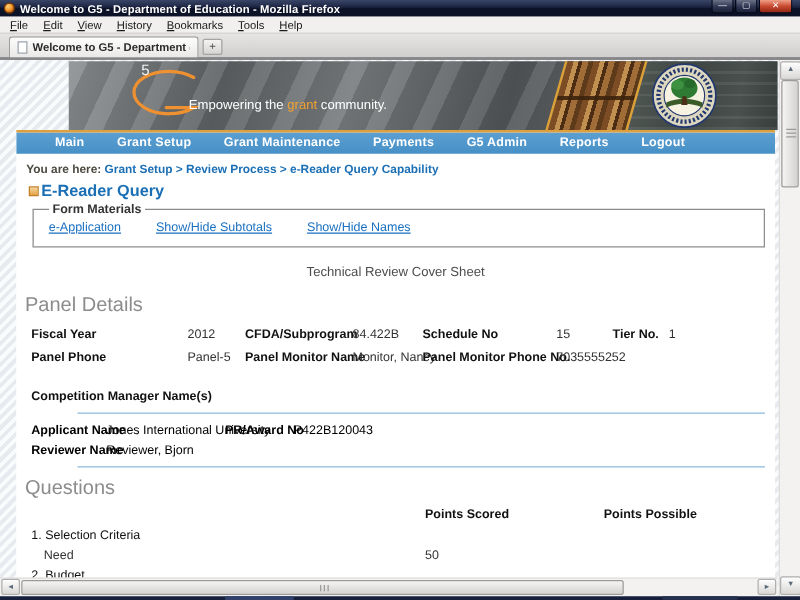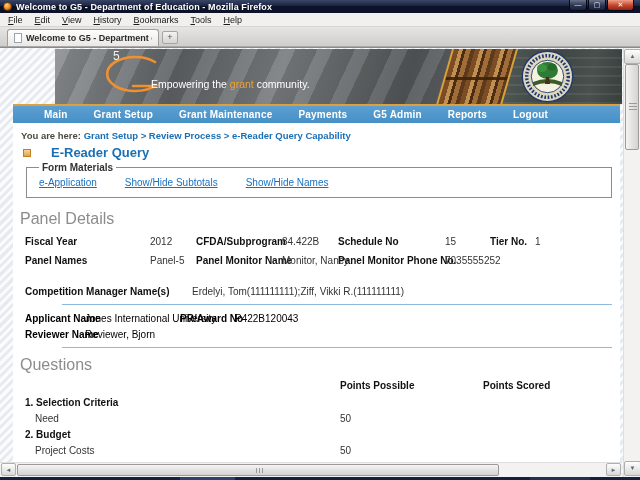--- a/index.html
+++ b/index.html
@@ -66,21 +66,21 @@
   
   .navbar { height:19px; border-top:2px solid #dda03f; background:linear-gradient(#5c9fd2,#4690c6); display:flex; align-items:center; padding-left:18px; }
   .nav-item { color:#fff; font-size:10px; font-weight:bold; padding:0 13px; white-space:nowrap; letter-spacing:0.2px; }
 
   
   .breadcrumb { margin:7px 0 0 8px; font-size:9.5px; font-weight:bold; white-space:nowrap; }
   .crumb-prefix { color:#4c4a40; }
   .crumb-trail { color:#1b6fb5; }
 
   
-  .page-heading { margin:4px 0 0 10px; display:flex; align-items:center; gap:20px; }
+  .page-heading { margin:4px 0 0 10px; display:flex; align-items:center; gap:2px; }
   .square-icon { width:8px; height:8px; background:linear-gradient(#f6d49c,#e4a344); border:1px solid #c07f24; flex:none; }
   .heading-text { color:#1b6fb5; font-size:13px; font-weight:bold; }
 
   
   fieldset.form-materials { margin:2px 8px 0 13px; border:1px solid #8c8c8c; padding:1px 9px 9px 12px; }
   fieldset.form-materials legend { font-size:10px; font-weight:bold; color:#333; padding:0 3px; margin-left:0px; }
   .fm-links { display:flex; gap:28px; margin-top:3px; }
   .fm-link { color:#1a70c0; font-size:10px; text-decoration:underline; white-space:nowrap; cursor:pointer; }
 
   .cover-title { margin-top:14px; text-align:center; color:#4c4c4c; font-size:10.5px; }
@@ -98,21 +98,21 @@
   .rule.full { margin-left:49px; margin-right:8px; }
   .rule.total-rule { margin-left:195px; margin-right:8px; } 
 
   .app-grid { padding-left:12px; margin-top:8px; font-size:10px; white-space:nowrap; display:flex; }
   .app-grid .c1 { width:60px; flex:none; font-weight:bold; }
   .app-grid .c2 { width:95px; flex:none; }
   .app-grid .c3 { width:55px; flex:none; font-weight:bold; }
 
   .q-grid { display:grid; grid-template-columns:315px 143px auto; padding-left:12px; font-size:10px; white-space:nowrap; }
   .q-head { font-weight:bold; color:#111; }
-  .q-group { font-weight:bold; color:#111; grid-column:1 / span 3; }
+  .q-group { font-weight:normal; color:#111; grid-column:1 / span 3; }
   .q-item { padding-left:10px; color:#333; }
 
   
   .vscroll { position:absolute; right:0; top:0; width:17px; height:calc(100% - 3px); background:#f3f2f1; border-left:1px solid #dededd; }
   .scroll-btn { width:17px; height:15px; background:linear-gradient(#fefefe,#d9d8d6); border:1px solid #b0afad; border-radius:2px;
     font-size:6px; color:#5a6a78; text-align:center; line-height:13px; }
   .vscroll .up { position:absolute; top:1px; left:0; }
   .vscroll .down { position:absolute; bottom:1px; left:0; }
   .vthumb { position:absolute; left:1px; top:16px; width:14px; height:86px;
     background:linear-gradient(90deg,#f5f4f3,#d4d3d1); border:1px solid #9c9b99; border-radius:2px; }
@@ -208,46 +208,46 @@
 
       <fieldset class="form-materials">
         <legend>Form Materials</legend>
         <div class="fm-links">
           <span class="fm-link">e-Application</span>
           <span class="fm-link">Show/Hide Subtotals</span>
           <span class="fm-link">Show/Hide Names</span>
         </div>
       </fieldset>
 
+      <div class="cover-title">Technical Review Cover Sheet</div>
 
       <div class="section-label">Panel Details</div>
 
       <div class="panel-grid">
         <span class="lbl">Fiscal Year</span>
         <span class="val">2012</span>
         <span class="lbl">CFDA/Subprogram</span>
         <span class="val">84.422B</span>
         <span class="lbl">Schedule No</span>
         <span class="val">15</span>
         <span class="lbl">Tier No.</span>
         <span class="val">1</span>
 
-        <span class="lbl">Panel Names</span>
+        <span class="lbl">Panel Phone</span>
         <span class="val">Panel-5</span>
         <span class="lbl">Panel Monitor Name</span>
         <span class="val">Monitor, Nancy</span>
         <span class="lbl">Panel Monitor Phone No.</span>
         <span class="val">7035555252</span>
         <span></span>
           <span></span>
       </div>
 
       <div class="cm-row">
         <span class="lbl">Competition Manager Name(s)</span>
-        <span class="val">Erdelyi, Tom(111111111);Ziff, Vikki R.(111111111)</span>
       </div>
 
       <hr class="rule full">
 
       <div class="app-grid">
         <span class="c1">Applicant Name</span>
         <span class="c2">Jones International University</span>
         <span class="c3">PR/Award No</span>
         <span>P422B120043</span>
       </div>
@@ -255,22 +255,22 @@
         <span class="c1">Reviewer Name</span>
         <span>Reviewer, Bjorn</span>
       </div>
 
       <hr class="rule full">
 
       <div class="section-label" style="margin-top:8px;">Questions</div>
 
       <div class="q-grid" style="margin-top:6px;">
         <span></span>
+        <span class="q-head">Points Scored</span>
         <span class="q-head">Points Possible</span>
-        <span class="q-head">Points Scored</span>
       </div>
 
       <div class="q-grid" style="margin-top:6px; row-gap:5px;">
         <span class="q-group">1. Selection Criteria</span>
         <span class="q-item">Need</span>
         <span class="val">50</span>
         <span class="q-group">2. Budget</span>
         <span class="q-item">Project Costs</span>
         <span class="val">50</span>
       </div>

